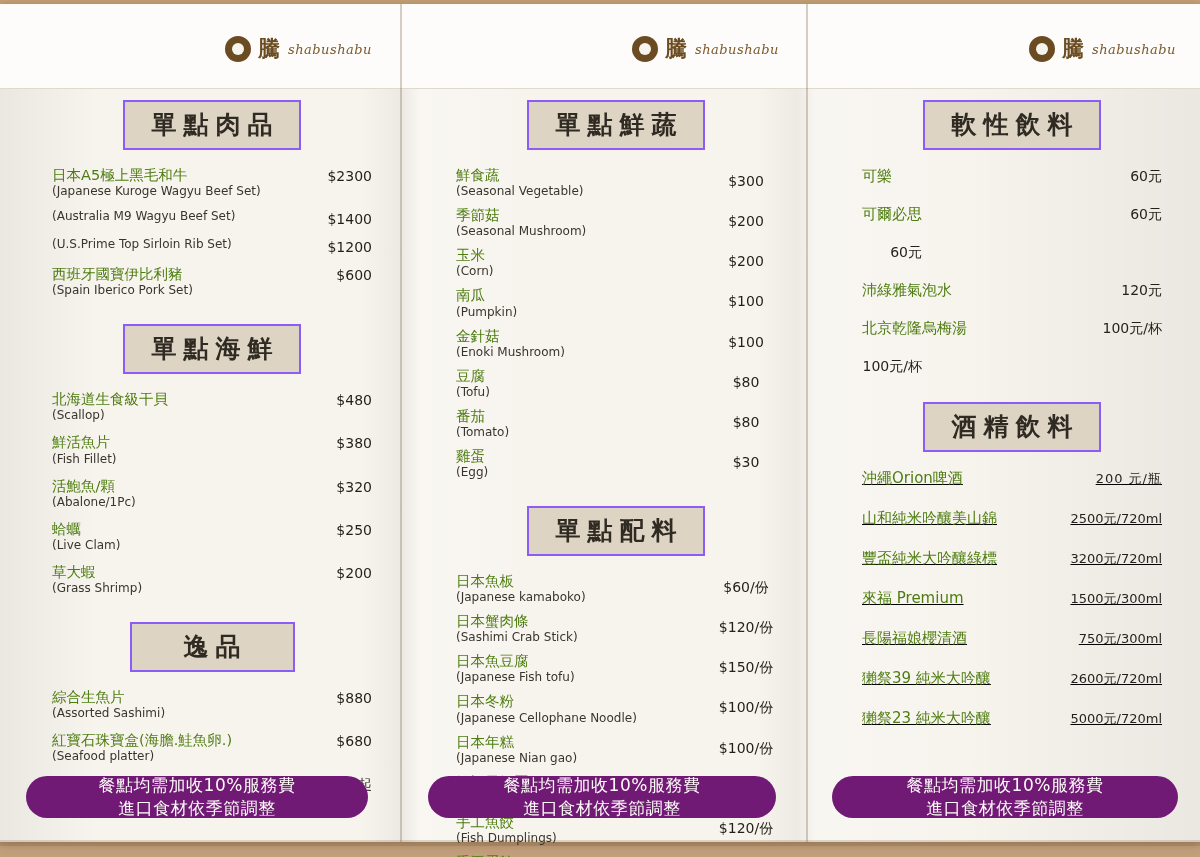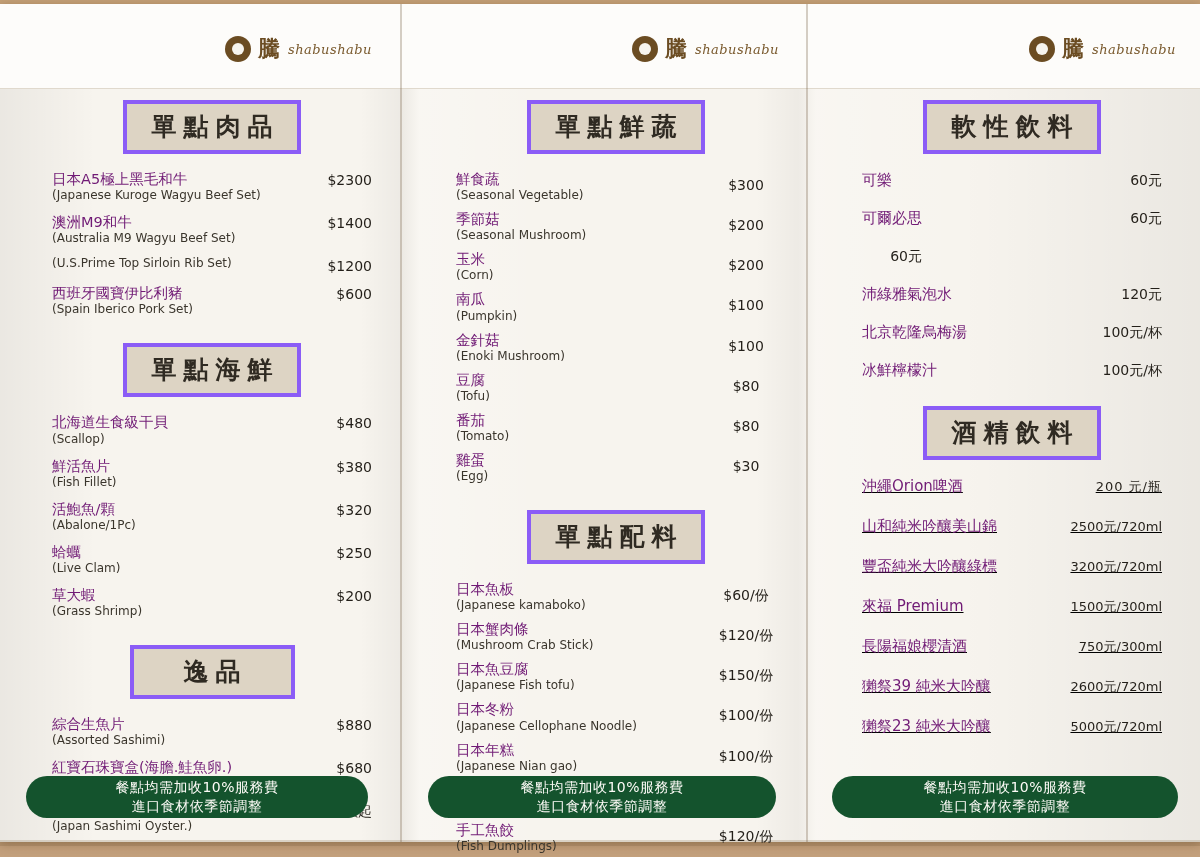--- a/index.html
+++ b/index.html
@@ -108,21 +108,21 @@
   }
   .col1 { left: 52px; width: 320px; }
   .col2 { left: 456px; width: 320px; }
   .col3 { left: 862px; width: 300px; }
 
   
   .sec-title {
     box-sizing: border-box;
     margin: 0 auto 16px auto;
     background: #ddd4c4;
-    border: 4px solid #8b5cf6;
+    border: 2px solid #8b5cf6;
     color: #2f2a22;
     font-size: 25px;
     font-weight: bold;
     letter-spacing: 7px;
     text-align: center;
     padding: 6px 10px 7px 17px;
     font-family: "DejaVu Sans", "Liberation Sans", sans-serif;
     width: 165px;
   }
   .sec-title.wide { width: 178px; }
@@ -131,21 +131,21 @@
   .item {
     display: flex;
     align-items: flex-start;
     justify-content: space-between;
     margin-bottom: 10px;
     gap: 10px;
   }
   .names { flex: 1 1 auto; }
   .name-cn {
     font-size: 14.5px;
-    color: #701a75;
+    color: #4d7c0f;
     line-height: 1.25;
     white-space: nowrap;
   }
   .name-en {
     font-size: 12px;
     color: #3a352c;
     line-height: 1.25;
     font-family: "DejaVu Sans", "Liberation Sans", sans-serif;
     white-space: nowrap;
   }
@@ -174,27 +174,27 @@
   .price.big {
     font-size: 20px;
     letter-spacing: 1px;
   }
 
   
   .footer-pill {
     position: absolute;
     height: 42px;
     border-radius: 21px;
-    background: #14532d;
+    background: #701a75;
     color: #fdfbf7;
     display: flex;
     flex-direction: column;
     align-items: center;
     justify-content: center;
-    font-size: 14px;
+    font-size: 17px;
     line-height: 1.35;
     letter-spacing: .5px;
   }
   .footer-pill.p1 { left: 26px;  top: 772px; width: 342px; }
   .footer-pill.p2 { left: 428px; top: 772px; width: 348px; }
   .footer-pill.p3 { left: 832px; top: 772px; width: 346px; }
 
   
   .edge-top, .edge-bottom {
     position: absolute;
@@ -238,21 +238,20 @@
         <ul class="items">
           <li class="item">
             <div class="names">
               <div class="name-cn">日本A5極上黑毛和牛</div>
               <div class="name-en">(Japanese Kuroge Wagyu Beef Set)</div>
             </div>
             <div class="price">$2300</div>
           </li>
           <li class="item">
             <div class="names">
-              <div class="name-cn">澳洲M9和牛</div>
               <div class="name-en">(Australia M9 Wagyu Beef Set)</div>
             </div>
             <div class="price">$1400</div>
           </li>
           <li class="item">
             <div class="names">
               <div class="name-en">(U.S.Prime Top Sirloin Rib Set)</div>
             </div>
             <div class="price">$1200</div>
           </li>
@@ -392,21 +391,21 @@
           <li class="item">
             <div class="names">
               <div class="name-cn">日本魚板</div>
               <div class="name-en">(Japanese kamaboko)</div>
             </div>
             <div class="price">$60/份</div>
           </li>
           <li class="item">
             <div class="names">
               <div class="name-cn">日本蟹肉條</div>
-              <div class="name-en">(Mushroom Crab Stick)</div>
+              <div class="name-en">(Sashimi Crab Stick)</div>
             </div>
             <div class="price">$120/份</div>
           </li>
           <li class="item">
             <div class="names">
               <div class="name-cn">日本魚豆腐</div>
               <div class="name-en">(Japanese Fish tofu)</div>
             </div>
             <div class="price">$150/份</div>
           </li>
@@ -470,23 +469,20 @@
             </div>
             <div class="price">120元</div>
           </li>
           <li class="item">
             <div class="names">
               <div class="name-cn">北京乾隆烏梅湯</div>
             </div>
             <div class="price">100元/杯</div>
           </li>
           <li class="item">
-            <div class="names">
-              <div class="name-cn">冰鮮檸檬汁</div>
-            </div>
             <div class="price">100元/杯</div>
           </li>
         </ul>
         <div class="sec-title wide">酒精飲料</div>
         <ul class="items alcohol">
           <li class="item">
             <div class="names">
               <div class="name-cn">沖繩Orion啤酒</div>
             </div>
             <div class="price big">200 元/瓶</div>

